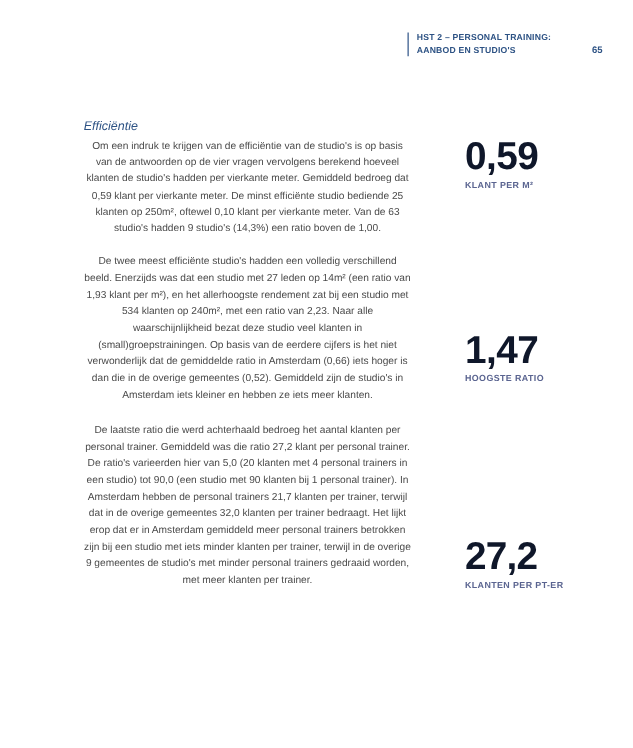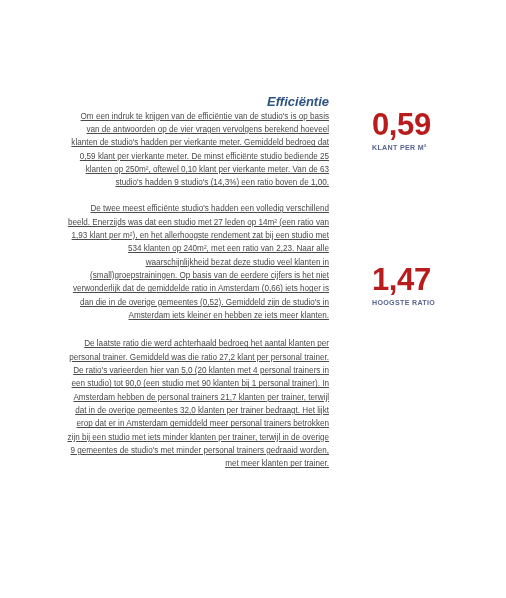--- a/index.html
+++ b/index.html
@@ -65,51 +65,49 @@
   .body-column {
     position: absolute;
     left: 67px;
     top: 96px;
     width: 262px;
   }
   .section {
     margin-bottom: 15px;
   }
   .section-heading {
-    font-size: 13px;
+    font-size: 10px;
     font-style: italic;
-    font-weight: bold;
+    font-weight: normal;
     color: #2d5284;
     line-height: 12.6px;
     margin: 0 0 1px 0;
-    text-align: right;
   }
   .body-paragraph {
     font-size: 8.15px;
     line-height: 13.35px;
     color: #4a4a4a;
     margin: 0 0 12.5px 0;
-    text-align: right;
-    text-decoration: underline;
+    text-align: center;
   }
   .body-paragraph:last-child {
     margin-bottom: 0;
   }
 
   
   .stat {
     position: absolute;
     left: 372px;
     width: 124px;
     text-align: left;
   }
   .stat-value {
     font-size: 31px;
     font-weight: bold;
-    color: #b91c1c;
+    color: #0f172a;
     line-height: 33px;
     letter-spacing: -0.4px;
   }
   .stat-label {
     font-size: 7.1px;
     font-weight: bold;
     color: #5a6490;
     letter-spacing: 0.32px;
     text-transform: uppercase;
     margin-top: 3px;
@@ -118,20 +116,30 @@
   .stat-1 { top: 108px; }
   .stat-2 { top: 263px; }
   .stat-3 { top: 428px; }
   .stat-3 .stat-value { letter-spacing: -0.6px; }
 </style>
 </head>
 <body>
 
 <div class="page">
 
+  <div class="running-header">
+    <div class="header-rule"></div>
+    <div class="header-text-wrap">
+      <div class="header-lines">
+        <div>HST 2 – PERSONAL TRAINING:</div>
+        <div>AANBOD EN STUDIO'S</div>
+      </div>
+      <div class="page-number">65</div>
+    </div>
+  </div>
 
   <div class="body-column">
 
     <div class="section">
       <div class="section-heading">Efficiëntie</div>
       <p class="body-paragraph">Om een indruk te krijgen van de efficiëntie van de studio's is op basis van de antwoorden op de vier vragen vervolgens berekend hoeveel klanten de studio's hadden per vierkante meter. Gemiddeld bedroeg dat 0,59 klant per vierkante meter. De minst efficiënte studio bediende 25 klanten op 250m², oftewel 0,10 klant per vierkante meter. Van de 63 studio's hadden 9 studio's (14,3%) een ratio boven de 1,00.</p>
       <p class="body-paragraph">De twee meest efficiënte studio's hadden een volledig verschillend beeld. Enerzijds was dat een studio met 27 leden op 14m² (een ratio van 1,93 klant per m²), en het allerhoogste rendement zat bij een studio met 534 klanten op 240m², met een ratio van 2,23. Naar alle waarschijnlijkheid bezat deze studio veel klanten in (small)groepstrainingen. Op basis van de eerdere cijfers is het niet verwonderlijk dat de gemiddelde ratio in Amsterdam (0,66) iets hoger is dan die in de overige gemeentes (0,52). Gemiddeld zijn de studio's in Amsterdam iets kleiner en hebben ze iets meer klanten.</p>
     </div>
 
     <div class="section">
@@ -143,14 +151,18 @@
   <div class="stat stat-1">
     <div class="stat-value">0,59</div>
     <div class="stat-label">KLANT PER M²</div>
   </div>
 
   <div class="stat stat-2">
     <div class="stat-value">1,47</div>
     <div class="stat-label">HOOGSTE RATIO</div>
   </div>
 
+  <div class="stat stat-3">
+    <div class="stat-value">27,2</div>
+    <div class="stat-label">KLANTEN PER PT-ER</div>
+  </div>
 
 </div>
 
 </body></html>

